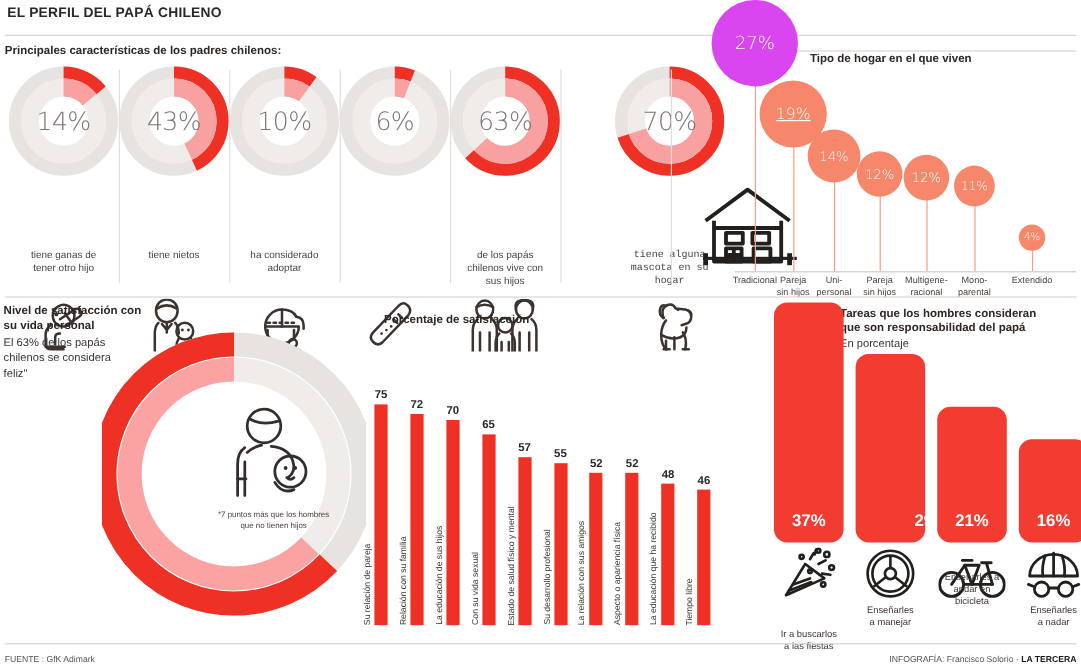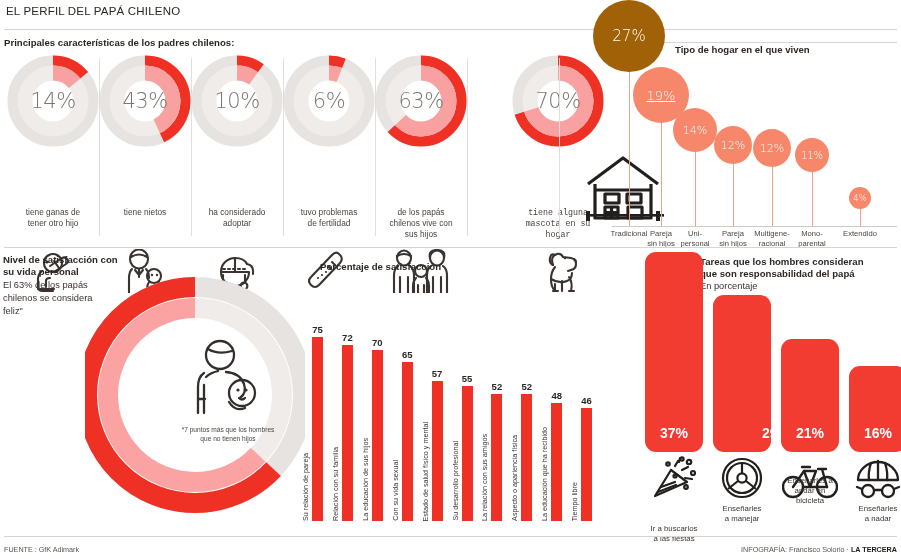--- a/index.html
+++ b/index.html
@@ -4,21 +4,21 @@
 <style>
   html,body{margin:0;padding:0;}
   body{
     width:901px;height:559px;background:#ffffff;
     font-family:"Liberation Sans",sans-serif;
     color:#3b3330;overflow:hidden;position:relative;
   }
   .page{position:relative;width:901px;height:559px;}
 
   
-  .hdr-title{position:absolute;left:6px;top:5px;font-size:11.5px;font-weight:normal;letter-spacing:.2px;color:#2d2724;}
+  .hdr-title{position:absolute;left:6px;top:5px;font-size:11.5px;font-weight:bold;letter-spacing:.2px;color:#2d2724;}
   .rule{position:absolute;background:#d9d4d1;height:1px;}
 
   
   .sec-h{position:absolute;font-size:9.6px;font-weight:bold;color:#2d2724;}
   .sec-sub{position:absolute;font-size:9.3px;color:#3b3330;}
 
   
   .donut-cell{position:absolute;top:55px;width:92px;}
   .donut-wrap{position:relative;width:92px;height:92px;}
   .donut-wrap svg{display:block;}
@@ -152,22 +152,20 @@
       <div class="donut-cell" style="left: 283px;">
         <div class="donut-wrap">
           <svg width="92" height="92" viewBox="0 0 92 92">
             <circle cx="46" cy="46" r="38" fill="none" stroke="#e6e3e1" stroke-width="15"></circle>
             <circle cx="46" cy="46" r="38" fill="none" stroke="#ee3124" stroke-width="15" stroke-dasharray="14.325662500369456 224.43537917245482" transform="rotate(-90 46 46)"></circle>
             <circle cx="46" cy="46" r="28" fill="none" stroke="#efecea" stroke-width="15"></circle>
             <circle cx="46" cy="46" r="28" fill="none" stroke="#f9a0a0" stroke-width="15" stroke-dasharray="10.555751316061706 165.3734372849667" transform="rotate(-90 46 46)"></circle>
           </svg>
           <div class="donut-val">6%</div>
         </div>
-        <div class="donut-cap" style="white-space:pre-line;">tuvo problemas
-de fertilidad</div>
         <div class="donut-icon">
           <svg width="46" height="44" viewBox="0 0 46 44">
             <g fill="none" stroke="#3a332f" stroke-width="2.1" stroke-linecap="round" stroke-linejoin="round">
               <path d="M33 5 q5 4 1 9 L13 36 q-4 4 -8 0 q-4 -4 0 -8 L26 6 q4 -4 7 -1 z"></path>
               <path d="M26 13 l3 3 M22 17 l3 3"></path>
               <circle cx="12" cy="29" r="1.1" fill="#3a332f" stroke="none"></circle>
               <circle cx="16" cy="26" r="1.1" fill="#3a332f" stroke="none"></circle>
               <circle cx="20" cy="23" r="1.1" fill="#3a332f" stroke="none"></circle>
             </g>
           </svg>
@@ -263,21 +261,21 @@
       <g fill="#221f1c">
         <rect x="8" y="61" width="4" height="10"></rect>
           <rect x="8" y="64" width="78" height="2.6"></rect>
         <rect x="78" y="61" width="4" height="10"></rect>
       </g>
     </svg>
   </div>
 
   <div id="bubbles">
       <div class="stem" style="left: 629px; top: 70px; height: 156px;"></div>
-      <div class="bub" style="left: 593px; top: 0px; height: 72px; width: 72px; background: #a16207; font-size: 15px;">27%</div>
+      <div class="bub" style="left: 593px; top: 0px; height: 72px; width: 72px; background: #d946ef; font-size: 15px;">27%</div>
       <div class="bub-lbl" style="left: 603px; top: 229px; width: 52px; white-space: pre-line;">Tradicional</div>
       <div class="stem" style="left: 661px; top: 121px; height: 105px;"></div>
       <div class="bub" style="left: 633px; top: 67px; height: 56px; width: 56px; background: rgb(247, 135, 106); font-size: 13px; text-decoration: underline;">19%</div>
       <div class="bub-lbl" style="left: 635px; top: 229px; width: 52px; white-space: pre-line;">Pareja
 sin hijos</div>
       <div class="stem" style="left: 695px; top: 150px; height: 76px;"></div>
       <div class="bub" style="left: 673px; top: 108px; height: 44px; width: 44px; background: rgb(247, 135, 106); font-size: 11px;">14%</div>
       <div class="bub-lbl" style="left: 669px; top: 229px; width: 52px; white-space: pre-line;">Uni-
 personal</div>
       <div class="stem" style="left: 733px; top: 162px; height: 64px;"></div>

